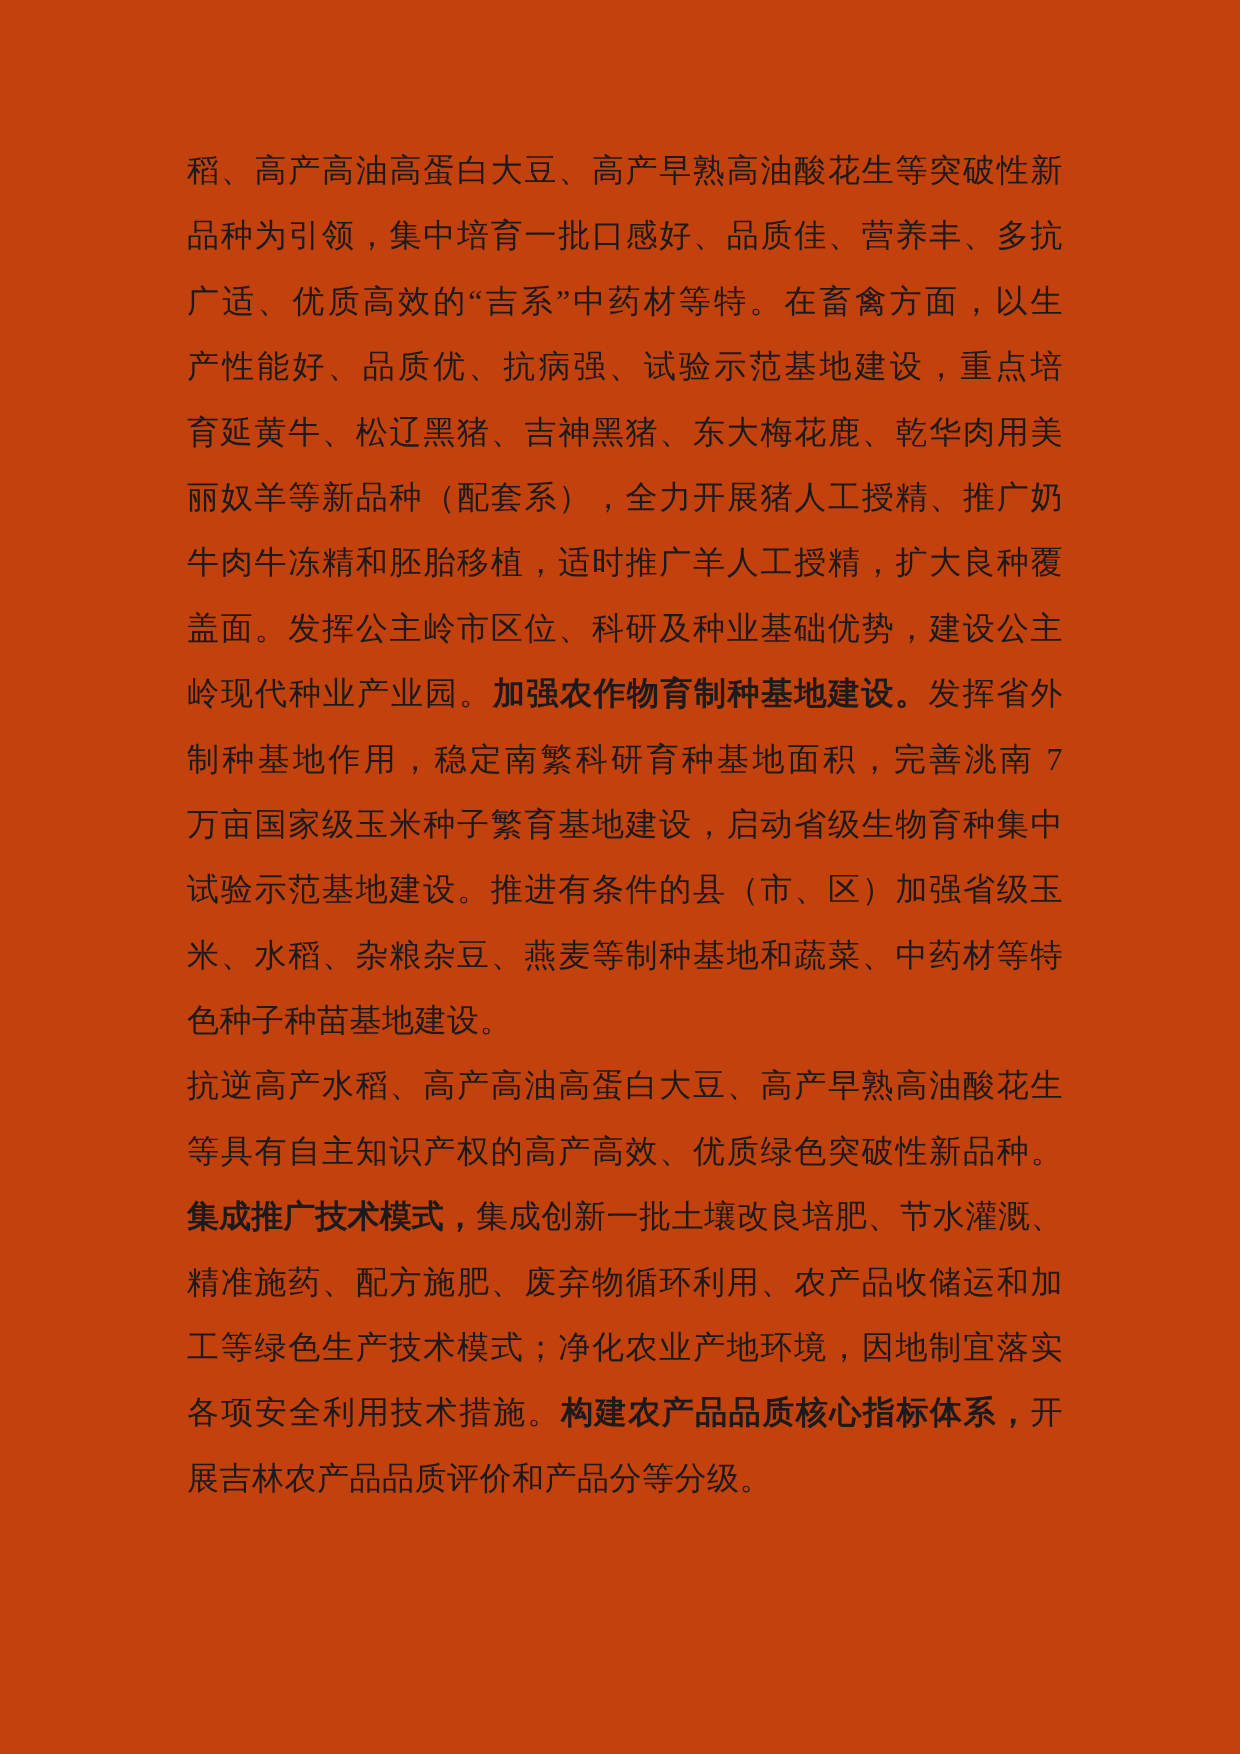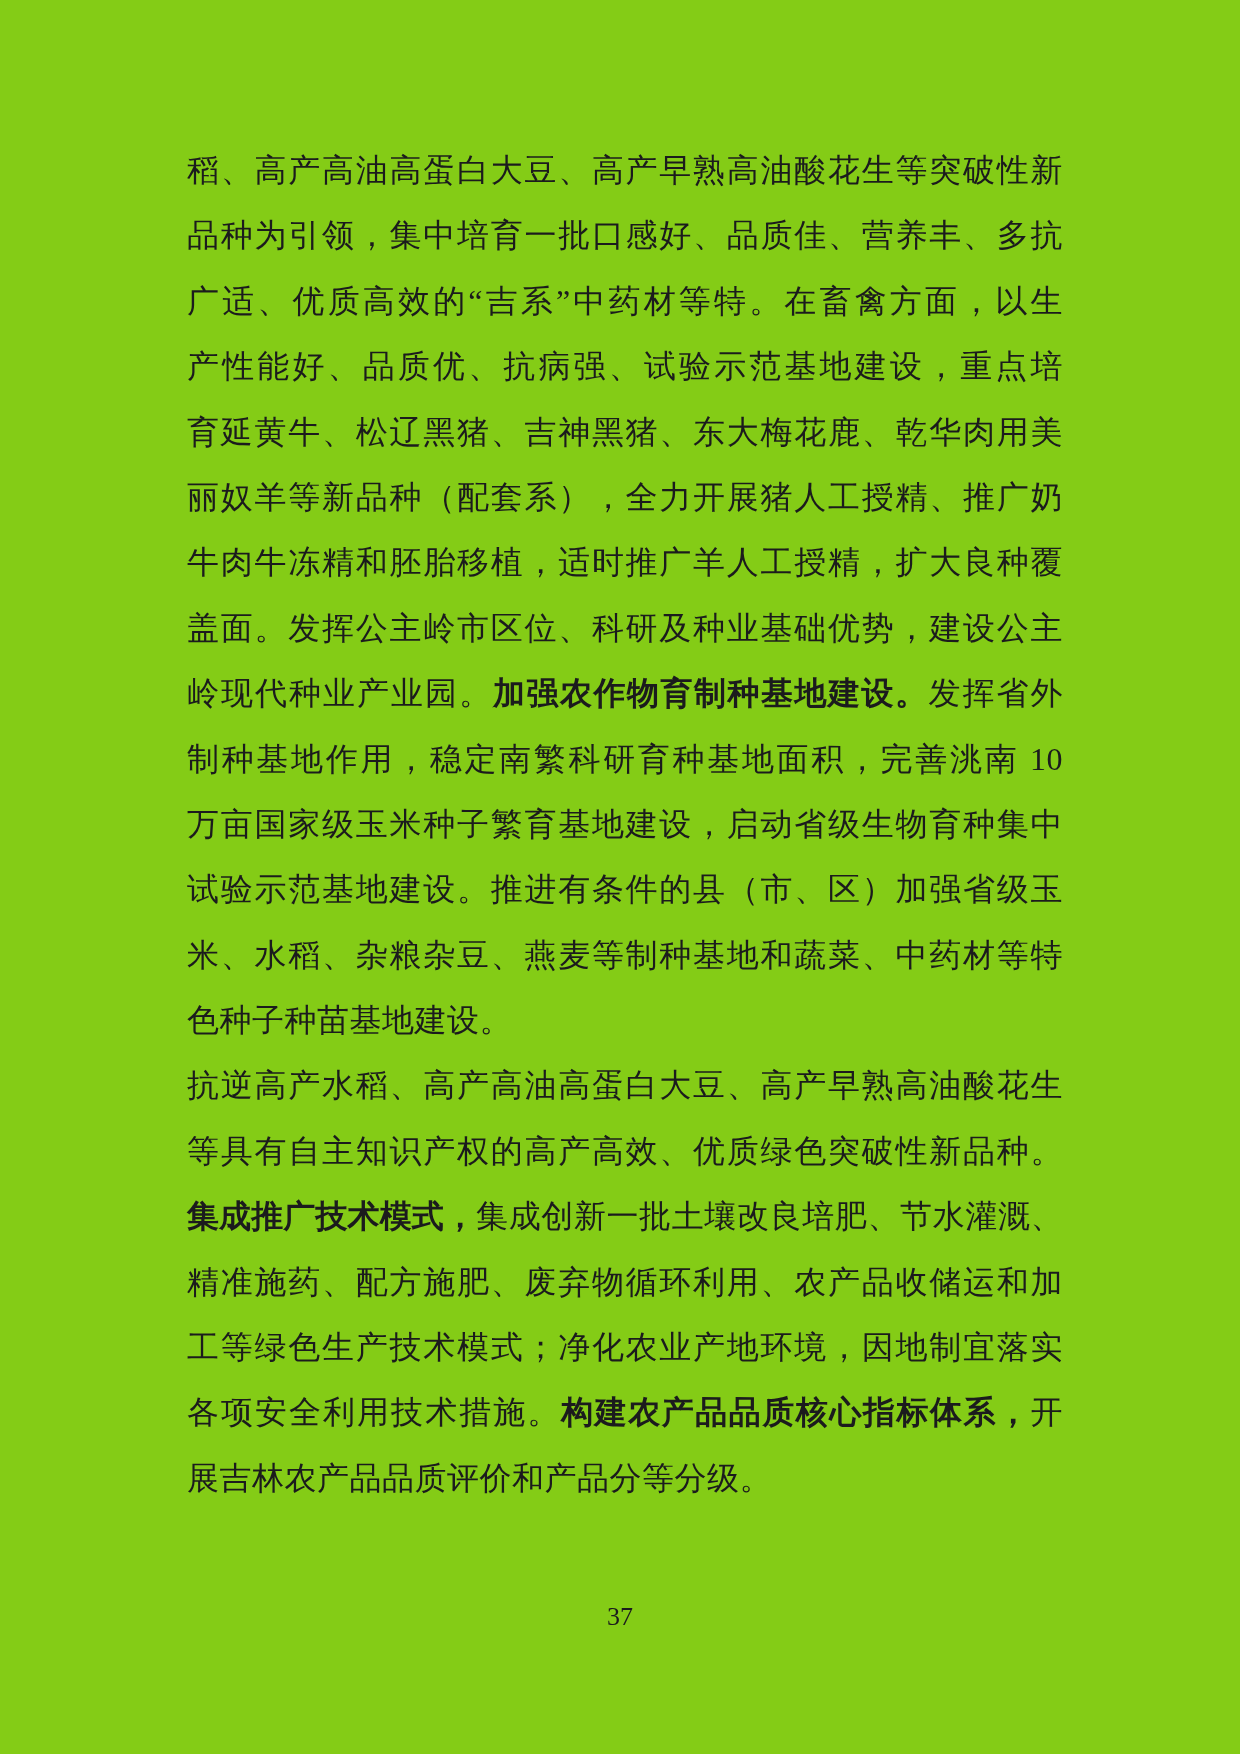--- a/index.html
+++ b/index.html
@@ -4,21 +4,21 @@
 <style>
   html, body {
     margin: 0;
     padding: 0;
     background: #ffffff;
   }
   .page {
     position: relative;
     width: 1240px;
     height: 1754px;
-    background: #84cc16;
+    background: #c2410c;
     overflow: hidden;
     font-family: "Liberation Serif", "DejaVu Serif", serif;
     color: #1b1b1d;
   }
   .body-text {
     position: absolute;
     left: 187px;
     top: 138px;
     width: 876px;
     font-size: 32px;
@@ -61,27 +61,26 @@
   <div class="body-text">
       <div class="line"><span class="seg">稻、高产高油高蛋白大豆、高产早熟高油酸花生等突破性新</span></div>
       <div class="line"><span class="seg">品种为引领，集中培育一批口感好、品质佳、营养丰、多抗</span></div>
       <div class="line"><span class="seg">广适、优质高效的“吉系”中药材等特。在畜禽方面，以生</span></div>
       <div class="line"><span class="seg">产性能好、品质优、抗病强、试验示范基地建设，重点培</span></div>
       <div class="line"><span class="seg">育延黄牛、松辽黑猪、吉神黑猪、东大梅花鹿、乾华肉用美</span></div>
       <div class="line"><span class="seg">丽奴羊等新品种（配套系），全力开展猪人工授精、推广奶</span></div>
       <div class="line"><span class="seg">牛肉牛冻精和胚胎移植，适时推广羊人工授精，扩大良种覆</span></div>
       <div class="line"><span class="seg">盖面。发挥公主岭市区位、科研及种业基础优势，建设公主</span></div>
       <div class="line"><span class="seg">岭现代种业产业园。</span><span class="seg bold">加强农作物育制种基地建设。</span><span class="seg">发挥省外</span></div>
-      <div class="line"><span class="seg">制种基地作用，稳定南繁科研育种基地面积，完善洮南 10</span></div>
+      <div class="line"><span class="seg">制种基地作用，稳定南繁科研育种基地面积，完善洮南 7</span></div>
       <div class="line"><span class="seg">万亩国家级玉米种子繁育基地建设，启动省级生物育种集中</span></div>
       <div class="line"><span class="seg">试验示范基地建设。推进有条件的县（市、区）加强省级玉</span></div>
       <div class="line"><span class="seg">米、水稻、杂粮杂豆、燕麦等制种基地和蔬菜、中药材等特</span></div>
       <div class="line end"><span class="seg">色种子种苗基地建设。</span></div>
       <div class="line"><span class="seg">抗逆高产水稻、高产高油高蛋白大豆、高产早熟高油酸花生</span></div>
       <div class="line"><span class="seg">等具有自主知识产权的高产高效、优质绿色突破性新品种。</span></div>
       <div class="line"><span class="seg bold">集成推广技术模式，</span><span class="seg">集成创新一批土壤改良培肥、节水灌溉、</span></div>
       <div class="line"><span class="seg">精准施药、配方施肥、废弃物循环利用、农产品收储运和加</span></div>
       <div class="line"><span class="seg">工等绿色生产技术模式；净化农业产地环境，因地制宜落实</span></div>
       <div class="line"><span class="seg">各项安全利用技术措施。</span><span class="seg bold">构建农产品品质核心指标体系，</span><span class="seg">开</span></div>
       <div class="line end"><span class="seg">展吉林农产品品质评价和产品分等分级。</span></div>
     </div>
-  <div class="page-number">37</div>
 </div>
 
 </body></html>

